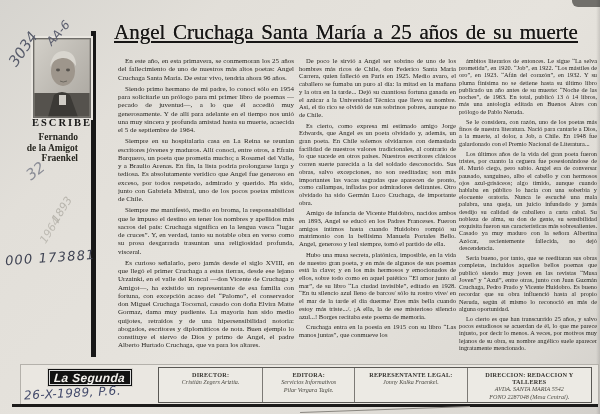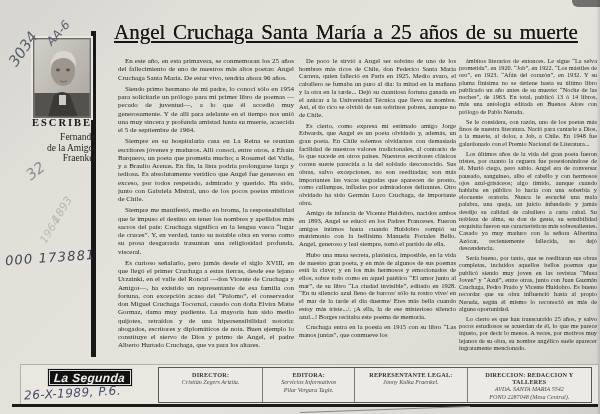--- a/index.html
+++ b/index.html
@@ -18,22 +18,22 @@
     word-spacing:2.5px;text-shadow:0 0 .5px #333;text-decoration:underline;
   }
   .vbar{position:absolute;left:91px;top:31px;width:5px;height:326px;background:#171717;}
 
   .photo{position:absolute;left:33px;top:38px;width:56px;height:78px;
     border:1px solid #6e6c68;background:#c4c1ba;box-shadow:0 0 0 2px #e9e6e0;}
   .photo svg{display:block;}
 
   .escribe{position:absolute;left:32px;top:117px;width:60px;
     font-weight:bold;font-size:10.5px;letter-spacing:2px;color:#141414;white-space:nowrap;}
-  .author{position:absolute;left:20px;top:132px;width:76px;text-align:right;
-    font-size:9.5px;line-height:10.5px;color:#26251f;}
+  .author{position:absolute;left:2px;top:132px;width:76px;text-align:right;
+    font-size:9.5px;line-height:10.5px;color:#26251f;font-weight:bold;}
   .author span{display:block;}
 
   .col{position:absolute;top:57px;height:306px;overflow:hidden;
     text-align:justify;color:#272521;}
   .col p{margin:0 0 3px 0;text-indent:7px;}
   #col1{left:118px;width:176px;font-size:7px;line-height:1.18;}
   #col2{left:299px;width:157px;font-size:6.6px;line-height:1.17;}
   #col3{left:459px;width:138px;font-size:6.3px;line-height:1.15;}
 
   .footer-strip{position:absolute;left:20px;top:364px;width:577px;height:39px;

